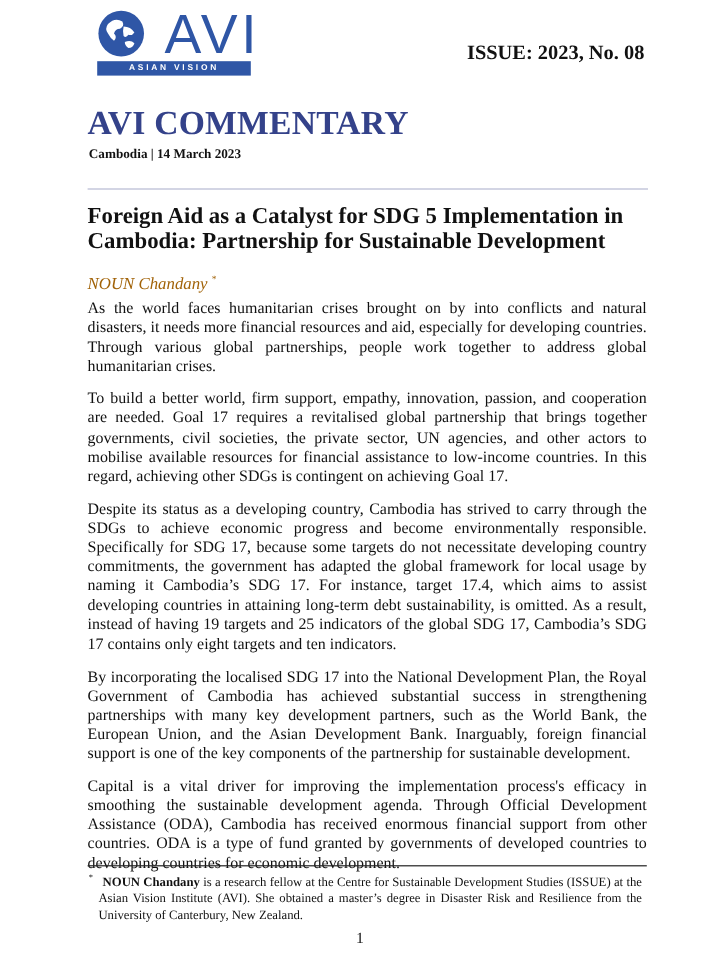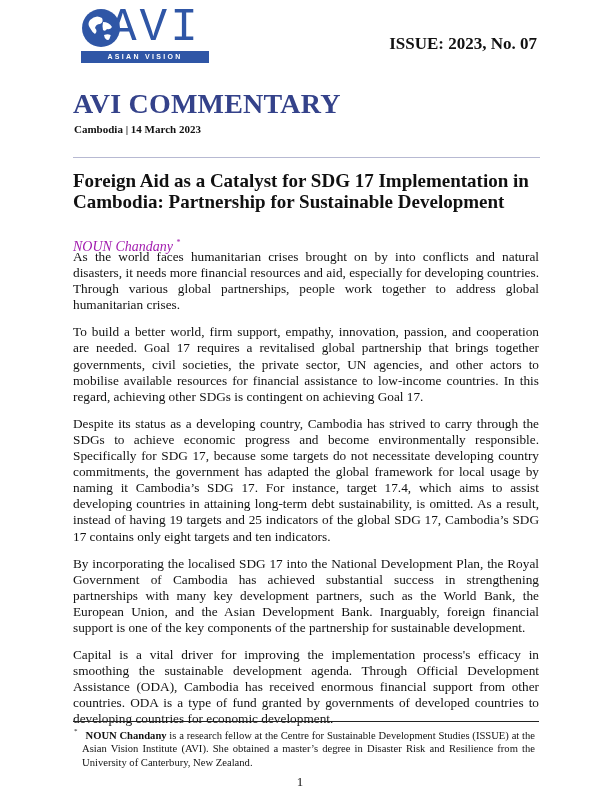--- a/index.html
+++ b/index.html
@@ -1,32 +1,32 @@
 <!DOCTYPE html>
 <html><head>
 <meta charset="utf-8">
 <style>
   html, body { margin: 0; padding: 0; background: #ffffff; }
   body { width: 600px; height: 800px; position: relative; overflow: hidden;
          font-family: "Liberation Serif", "DejaVu Serif", serif; color: #111; }
   .logo { position: absolute; left: 81px; top: 8px; width: 128px; height: 56px; }
   .logo-mark { position: absolute; left: 0; top: 0; width: 40px; height: 40px; }
-  .logo-text { position: absolute; left: 28px; top: -6px; font-size: 46px; color: #2f56a6;
-               letter-spacing: 3px; font-family: Liberation Mono, monospace; line-height: 52px; }
+  .logo-text { position: absolute; left: 56px; top: -6px; font-size: 46px; color: #2f56a6;
+               letter-spacing: 3px; font-family: Liberation Sans, sans-serif; line-height: 52px; }
   .logo-band { position: absolute; left: 0; top: 43px; width: 128px; height: 12px; background: #2f56a6;
                color: #fff; font-family: "Liberation Sans", sans-serif; font-size: 7px; font-weight: bold;
                letter-spacing: 2.3px; text-align: center; line-height: 12px; }
   .issue { position: absolute; right: 63px; top: 34px; font-size: 17px; font-weight: bold; }
   .series { position: absolute; left: 73px; top: 88px; font-size: 28px; font-weight: bold; color: #34428a;
             letter-spacing: 0.2px; }
   .dateline { position: absolute; left: 74px; top: 123px; font-size: 11px; font-weight: bold; }
   .rule-top { position: absolute; left: 73px; right: 60px; top: 157px; height: 1px; background: #b7b9d2; }
   .title { position: absolute; left: 73px; top: 170px; width: 470px; font-size: 19px; font-weight: bold;
            line-height: 21px; }
-  .author { position: absolute; left: 73px; top: 238px; font-size: 14px; font-style: italic; color: #a21caf; }
+  .author { position: absolute; left: 73px; top: 228px; font-size: 14px; font-style: italic; color: #a16207; }
   .author sup { font-size: 8px; font-style: normal; }
   .body { position: absolute; left: 73px; top: 249px; width: 466px; font-size: 13.3px; line-height: 16.1px;
           text-align: justify; }
   .body p { margin: 0 0 11px 0; }
   .body h3 { margin: 0 0 4px 0; font-size: 13.3px; font-weight: bold; }
   .fn-rule { position: absolute; left: 73px; right: 61px; top: 721px; height: 1px; background: #222; }
   .footnote { position: absolute; left: 82px; top: 726px; width: 453px; font-size: 10.6px; line-height: 13.5px;
               text-align: justify; }
   .footnote sup { font-size: 7px; position: relative; left: -8px; top: -1px; }
   .footnote b { font-weight: bold; }
@@ -39,27 +39,27 @@
   <svg class="logo-mark" viewBox="0 0 40 40">
     <circle cx="20" cy="20" r="19" fill="#2f56a6"></circle>
     <path d="M9 12 q6 -6 12 -2 q2 4 -2 6 q-4 0 -5 4 q3 3 0 6 q-3 -2 -5 -6 q-3 -4 0 -8z" fill="#fff"></path>
     <path d="M22 14 q6 0 9 5 q-2 3 -5 2 q-2 3 -4 1 q-1 -4 0 -8z" fill="#fff"></path>
     <path d="M23 27 q5 -2 8 1 q-1 4 -5 4 q-3 -2 -3 -5z" fill="#fff"></path>
   </svg>
   <div class="logo-text">AVI</div>
   <div class="logo-band">ASIAN VISION INSTITUTE</div>
 </div>
 
-<div class="issue">ISSUE: 2023, No. 07</div>
+<div class="issue">ISSUE: 2023, No. 08</div>
 
 <div class="series">AVI COMMENTARY</div>
 <div class="dateline">Cambodia | 14 March 2023</div>
 <div class="rule-top"></div>
 
-<h1 class="title" style="margin:0;">Foreign Aid as a Catalyst for SDG 17 Implementation in Cambodia: Partnership for Sustainable Development</h1>
+<h1 class="title" style="margin:0;">Foreign Aid as a Catalyst for SDG 5 Implementation in Cambodia: Partnership for Sustainable Development</h1>
 <div class="author">
   <span>NOUN Chandany</span>
   <sup>*</sup>
 </div>
 
 <div class="body">
   <p>As the world faces humanitarian crises brought on by into conflicts and natural disasters, it needs more financial resources and aid, especially for developing countries. Through various global partnerships, people work together to address global humanitarian crises.</p>
   <p>To build a better world, firm support, empathy, innovation, passion, and cooperation are needed. Goal 17 requires a revitalised global partnership that brings together governments, civil societies, the private sector, UN agencies, and other actors to mobilise available resources for financial assistance to low-income countries. In this regard, achieving other SDGs is contingent on achieving Goal 17.</p>
   <p>Despite its status as a developing country, Cambodia has strived to carry through the SDGs to achieve economic progress and become environmentally responsible. Specifically for SDG 17, because some targets do not necessitate developing country commitments, the government has adapted the global framework for local usage by naming it Cambodia’s SDG 17. For instance, target 17.4, which aims to assist developing countries in attaining long-term debt sustainability, is omitted. As a result, instead of having 19 targets and 25 indicators of the global SDG 17, Cambodia’s SDG 17 contains only eight targets and ten indicators.</p>
   <p>By incorporating the localised SDG 17 into the National Development Plan, the Royal Government of Cambodia has achieved substantial success in strengthening partnerships with many key development partners, such as the World Bank, the European Union, and the Asian Development Bank. Inarguably, foreign financial support is one of the key components of the partnership for sustainable development.</p>

